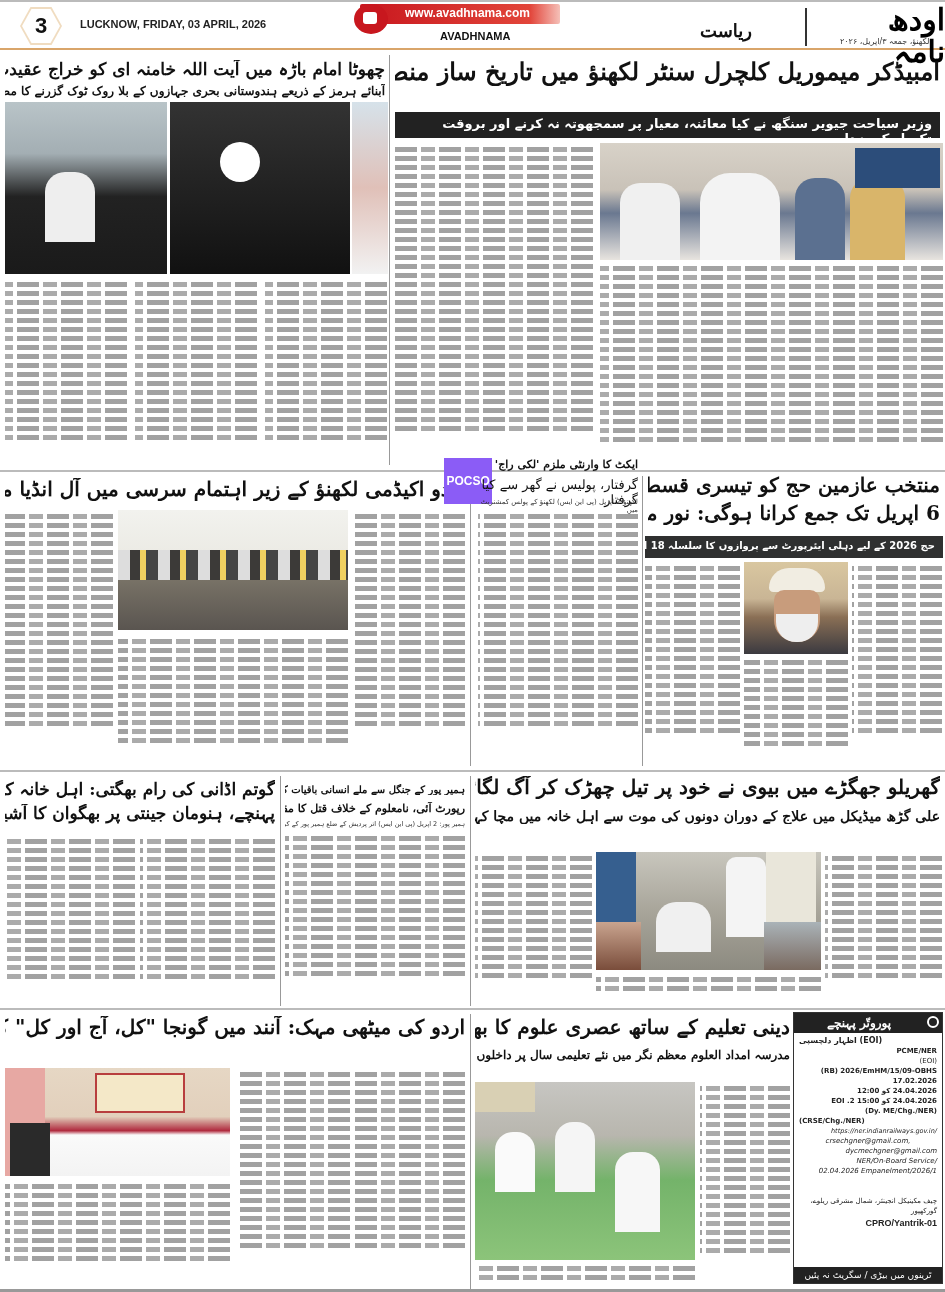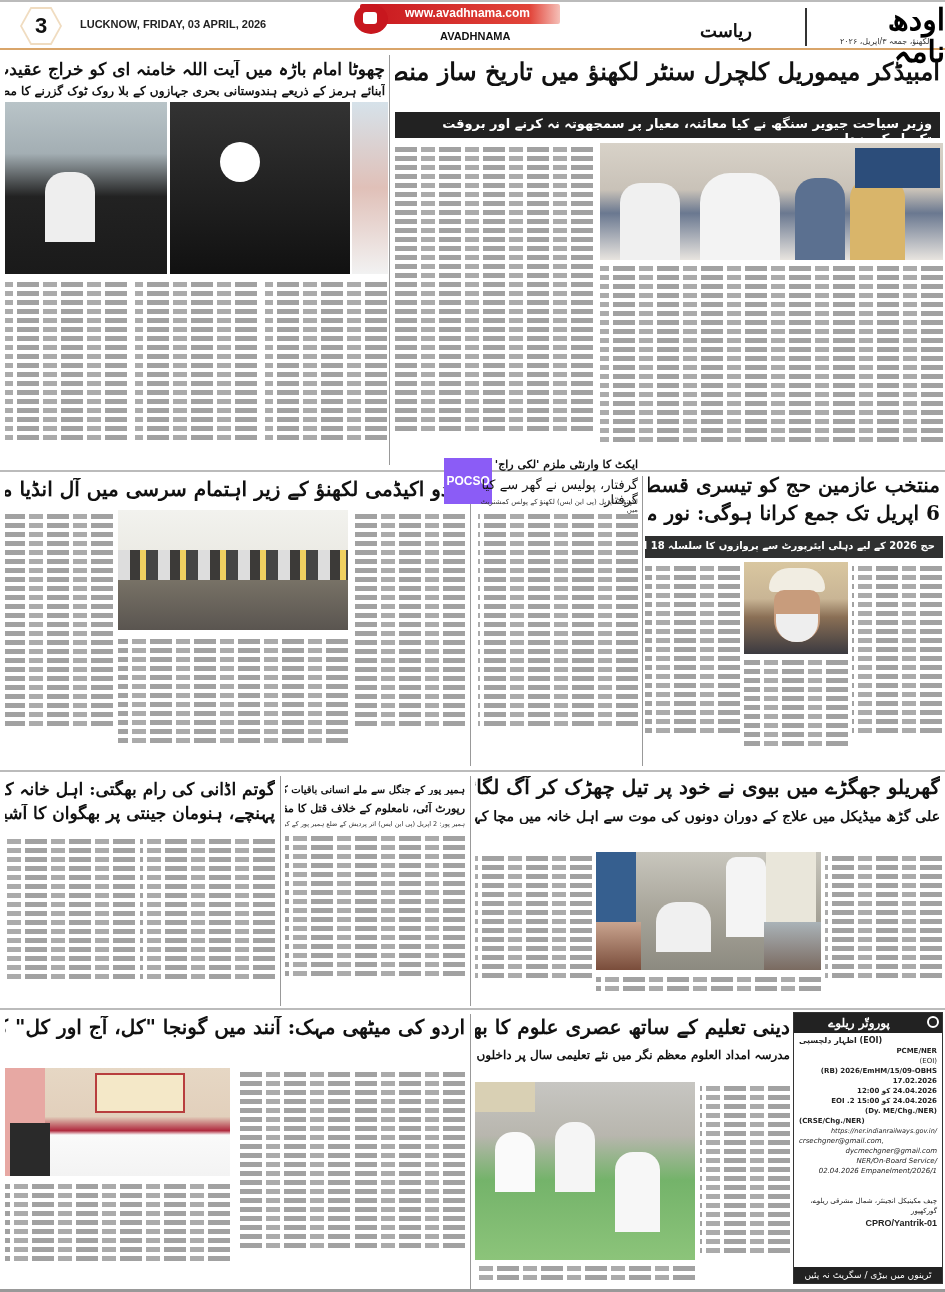--- a/index.html
+++ b/index.html
@@ -571,34 +571,34 @@
     <span></span>
   </div>
 <div class="abs txtcol" style="left:475px;top:1262px;width:220px;height:26px">
     <span></span>
     <span></span>
   </div>
 
 <div class="abs ad" style="left:793px;top:1012px;width:150px;height:272px">
   <div class="ad-head ur">
     <span style="float:right;display:inline-block;width:12px;height:12px;border:2px solid #fff;border-radius:50%;margin-left:6px"></span>
-    <span>پوروتّر ریلوے</span>
+    <span>پوروتّر پہنچے</span>
   </div>
   <div class="ad-body">
     <div style="text-align:left;font-weight:bold;font-size:8px">(EOI) اظہار دلچسپی</div>
     <div class="ltr" style="font-weight:bold;text-align:right">PCME/NER</div>
     <div class="ltr" style="text-align:right">(EOI)</div>
     <div class="ltr" style="font-weight:bold;text-align:right">(RB) 2026/EmHM/15/09-OBHS</div>
     <div class="ltr" style="font-weight:bold;text-align:right">17.02.2026</div>
     <div style="font-weight:bold">24.04.2026 کو 12:00</div>
     <div style="font-weight:bold">24.04.2026 کو 15:00 EOI .2</div>
     <div class="ltr" style="font-weight:bold;text-align:right">(Dy. ME/Chg./NER)</div>
     <div class="ltr" style="font-weight:bold;text-align:left">(CRSE/Chg./NER)</div>
     <div class="ltr" style="font-style:italic;text-align:right;font-size:6.5px">https://ner.indianrailways.gov.in/</div>
-    <div class="ltr" style="font-style:italic;text-align:left">crsechgner@gmail.com,</div>
+    <div class="ltr" style="font-style:italic;text-align:center">crsechgner@gmail.com,</div>
     <div class="ltr" style="font-style:italic;text-align:right">dycmechgner@gmail.com</div>
     <div class="ltr" style="font-style:italic;text-align:right">NER/On-Board Service/</div>
     <div class="ltr" style="font-style:italic;text-align:right">02.04.2026 Empanelment/2026/1</div>
     <div style="margin-top:20px">چیف مکینیکل انجینئر، شمال مشرقی ریلوے، گورکھپور</div>
     <div class="ltr" style="font:bold 9px 'Liberation Sans',sans-serif;text-align:right;margin-top:2px">CPRO/Yantrik-01</div>
   </div>
   <div class="ad-foot ur" style="position:absolute;bottom:0;left:0;right:0">ٹرینوں میں بیڑی / سگریٹ نہ پئیں</div>
 </div>
 
 <div class="abs hrule" style="left:0;top:1289px;width:945px;height:3px;background:#999"></div>

